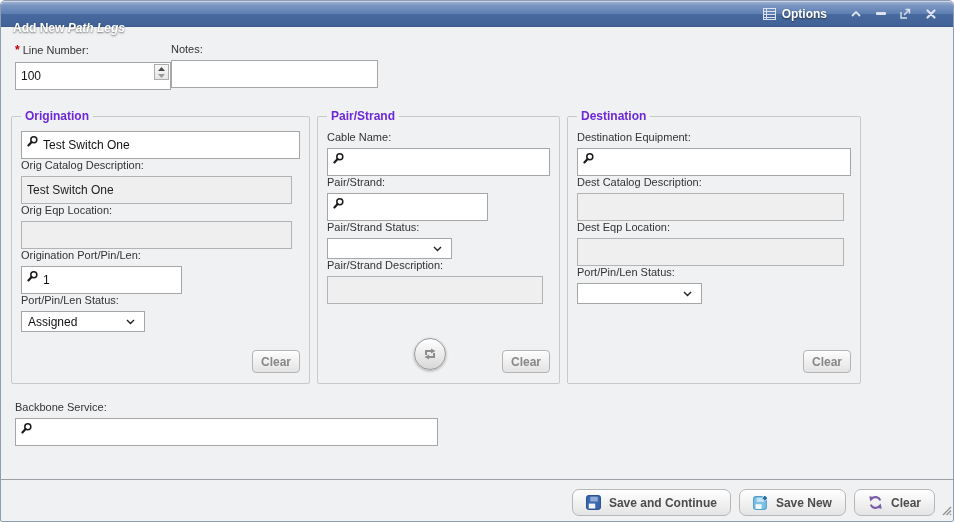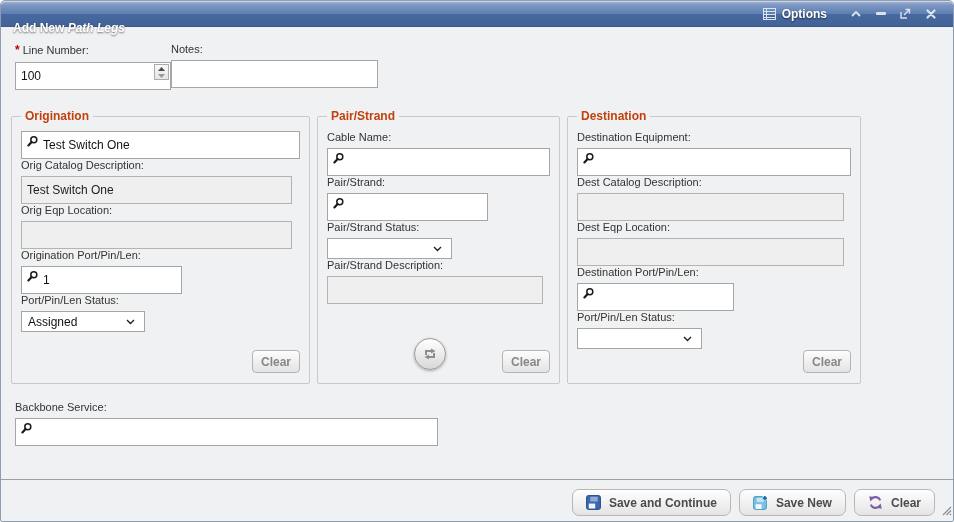--- a/index.html
+++ b/index.html
@@ -40,21 +40,21 @@
     align-items:center; justify-content:space-between; padding:0 9px 0 6px;
     font-size:12px; color:#111; cursor:pointer;
   }
   .frow { }
   .frow.first { margin-top:6px; }
   
   fieldset {
     position:absolute; border:1px solid #c9c9c9; border-radius:2px;
     padding:2px 9px 8px 9px; background:transparent;
   }
-  legend { font-size:12px; font-weight:bold; color:#c2410c; padding:0 4px; margin-left:0px; }
+  legend { font-size:12px; font-weight:bold; color:#6d28d9; padding:0 4px; margin-left:0px; }
   #fs-orig { left:10px;  top:108px; width:296px; height:275px; }
   #fs-pair { left:316px; top:108px; width:240px; height:275px; }
   #fs-dest { left:566px; top:108px; width:289px; height:275px; }
   .mini-btn {
     position:absolute; right:9px; bottom:10px; width:48px; height:23px;
     border:1px solid #b4b4b4; border-radius:4px;
     background:linear-gradient(to bottom,#fdfdfd,#e3e3e3);
     font:bold 12px "Liberation Sans", sans-serif; color:#878787; cursor:pointer;
     box-shadow:0 1px 0 rgba(255,255,255,.9) inset;
   }
@@ -254,30 +254,20 @@
     </div>
     <div class="frow">
       <label class="flabel">Dest Catalog Description:</label>
       <input class="tinput ro" readonly="" style="width: 267px;" value="">
     </div>
     <div class="frow">
       <label class="flabel">Dest Eqp Location:</label>
       <input class="tinput ro" readonly="" style="width: 267px;" value="">
     </div>
     <div class="frow">
-      <label class="flabel">Destination Port/Pin/Len:</label>
-      <div class="search-wrap" style="width:157px;">
-        <svg width="13" height="13" viewBox="0 0 13 13">
-          <circle cx="7.8" cy="4.8" r="3" fill="none" stroke="#1a1a1a" stroke-width="1.5"></circle>
-          <line x1="5.6" y1="7" x2="2.4" y2="10.4" stroke="#1a1a1a" stroke-width="2.2" stroke-linecap="round"></line>
-        </svg>
-        <input class="tinput" value="" style="">
-      </div>
-    </div>
-    <div class="frow">
       <label class="flabel">Port/Pin/Len Status:</label>
       <div class="selectbox" style="width:125px;">
         <span></span>
         <svg width="9" height="6" viewBox="0 0 9 6">
           <polyline points="1,1 4.5,4.5 8,1" fill="none" stroke="#222" stroke-width="1.4"></polyline>
         </svg>
       </div>
     </div>
     <button class="mini-btn">Clear</button>
   </fieldset>

